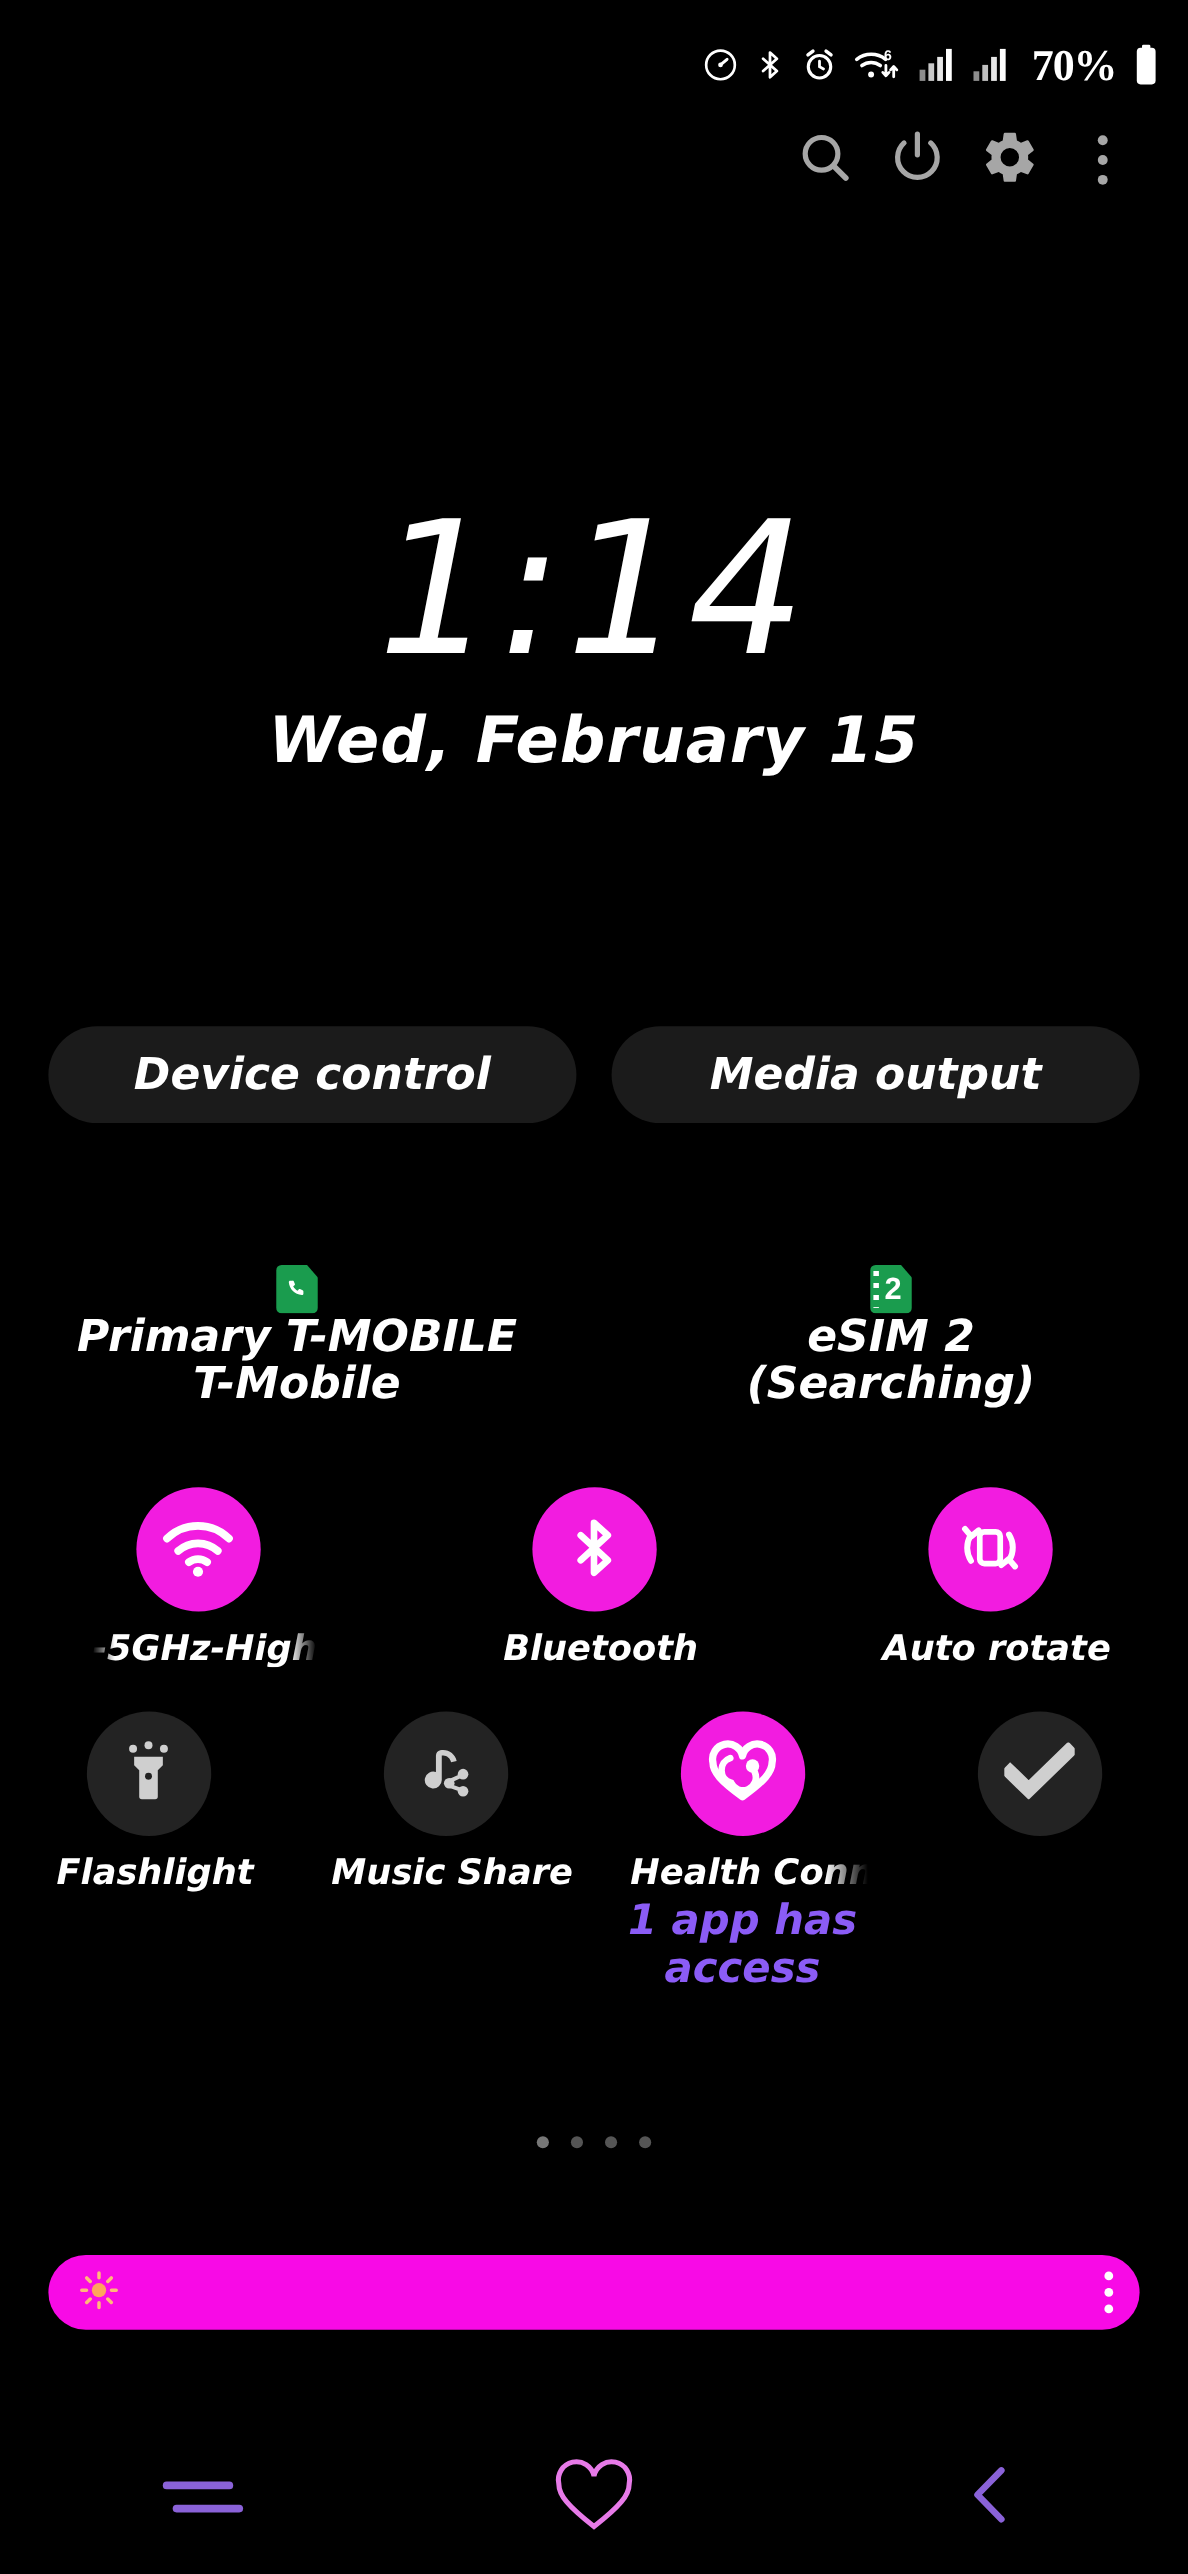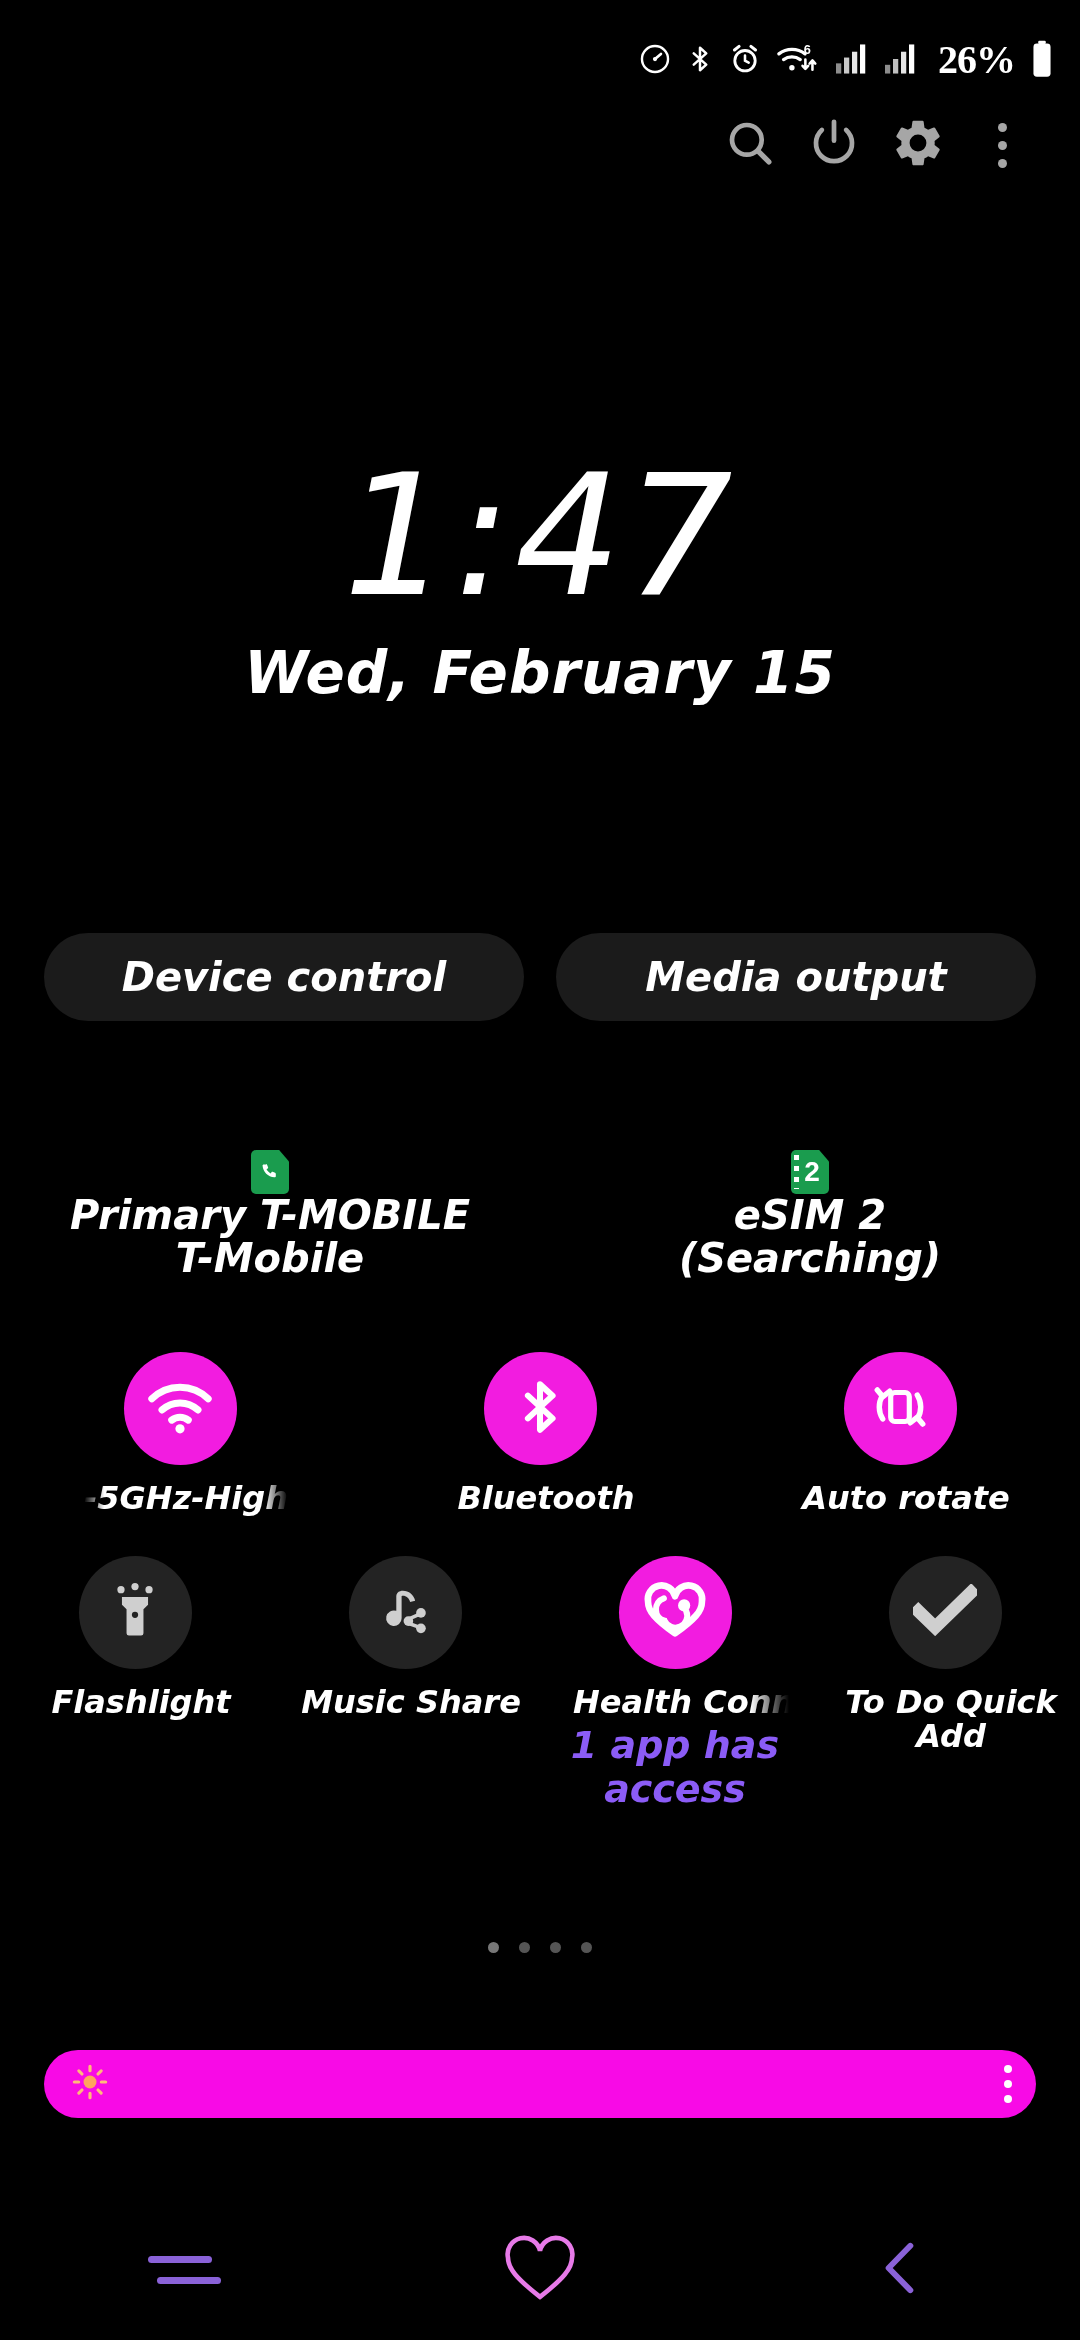--- a/index.html
+++ b/index.html
@@ -192,21 +192,21 @@
 
     <span class="sb-ico">
       <svg width="36" height="32" viewBox="0 0 24 22">
         <rect x="1" y="15" width="3.6" height="6" fill="#8d8d8d"></rect>
         <rect x="6.5" y="11" width="3.6" height="10" fill="#c0c0c0"></rect>
         <rect x="12" y="6" width="3.6" height="15" fill="#e6e6e6"></rect>
         <rect x="17.5" y="1" width="3.6" height="20" fill="#fff"></rect>
       </svg>
     </span>
 
-    <span class="sb-batt-text">26%</span>
+    <span class="sb-batt-text">70%</span>
 
     <span class="sb-ico">
       <svg width="24" height="38" viewBox="0 0 14 24">
         <rect x="4.6" y="0.4" width="4.8" height="2.2" rx="0.8" fill="#fff"></rect>
         <rect x="1.6" y="2.2" width="10.8" height="21" rx="2.2" fill="#fff"></rect>
       </svg>
     </span>
   </div>
 
   <div class="toolbar">
@@ -240,21 +240,21 @@
     <div class="tb-btn">
       <span class="dots3">
         <i></i>
           <i></i>
           <i></i>
       </span>
     </div>
   </div>
 
   <div class="clockwrap">
-    <div class="clock">1:47</div>
+    <div class="clock">1:14</div>
     <div class="date">Wed, February 15</div>
   </div>
 
   <div class="pills">
     <div class="pill">Device control</div>
     <div class="pill">Media output</div>
   </div>
 
   <div class="sims">
 
@@ -375,21 +375,20 @@
       </div>
 
       <div class="tile">
         <div class="circ off">
           <span>
             <svg width="64" height="52" viewBox="0 0 26 20">
               <path d="M2.2 10.4 L9.0 17.0 L23.6 2.8" fill="none" stroke="#cfcfcf" stroke-width="5.2" stroke-linecap="square" stroke-linejoin="miter"></path>
             </svg>
           </span>
         </div>
-        <div class="tlabel wrap">To Do Quick Add</div>
       </div>
     </div>
   </div>
 
   <div class="pagedots">
     <i class="active"></i>
     <i></i>
     <i></i>
     <i></i>
   </div>

